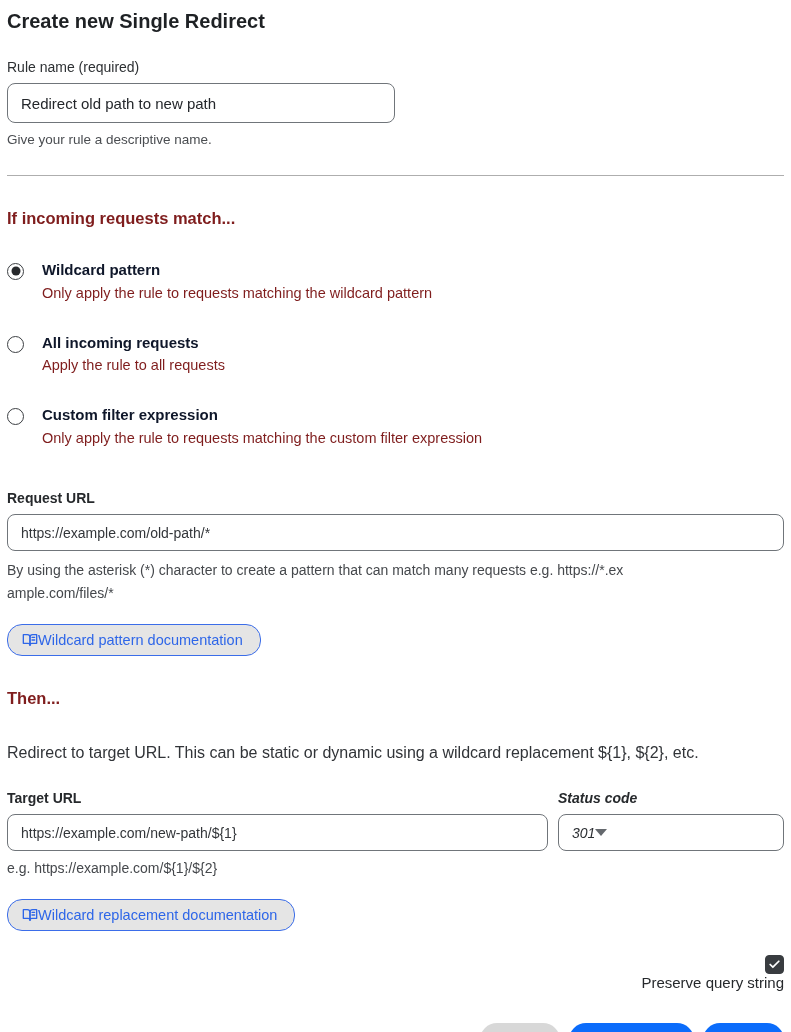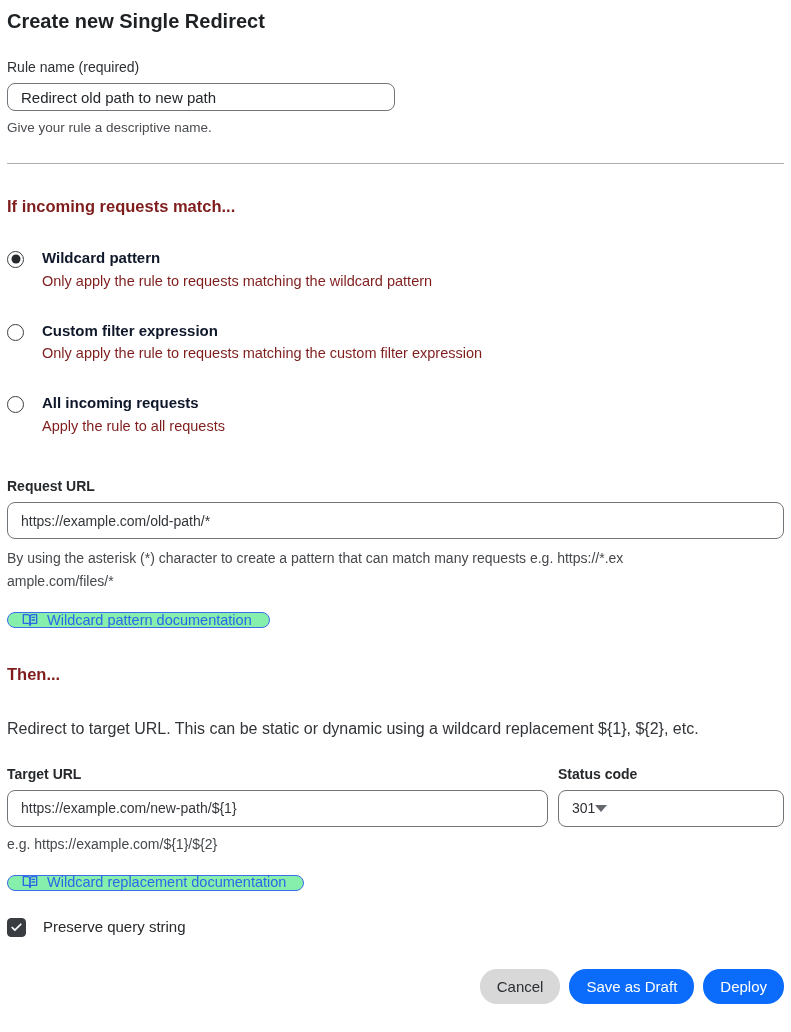--- a/index.html
+++ b/index.html
@@ -21,21 +21,21 @@
   .field-label {
     display: block;
     font-size: 14px;
     color: #2d3033;
     margin-top: 26px;
     margin-bottom: 8px;
   }
   .field-label.semibold { font-weight: 700; color: #26292c; }
   .text-input {
     display: block;
-    height: 28px;
+    height: 40px;
     width: 388px;
     border: 1px solid #70757a;
     border-radius: 8px;
     padding: 0 13px;
     font-family: "Liberation Sans", "DejaVu Sans", sans-serif;
     font-size: 15px;
     color: #24272b;
     outline: none;
     background: #fff;
   }
@@ -93,45 +93,44 @@
   .radio-desc {
     font-size: 14.5px;
     color: #7f1d1d;
     margin-top: 5px;
   }
   .url-block { margin-top: 44px; }
   .url-helper { max-width: 620px; font-size: 14px; color: #45484c; margin-top: 8px; line-height: 1.65; word-break: break-all; }
   .doc-button {
     display: inline-flex;
     align-items: center;
-    gap: 9px;
     margin-top: 19px;
     padding: 4px 17px 5px 14px;
-    height: 16px;
-    background: #86efac;
+    height: 32px;
+    background: #e5e5e5;
     border: 1.5px solid #3b6de9;
     border-radius: 15px;
     color: #2e66e8;
     font-family: "Liberation Sans", "DejaVu Sans", sans-serif;
     font-size: 14.5px;
     cursor: pointer;
   }
   .doc-button svg { flex: 0 0 auto; }
   .then-paragraph {
     font-size: 16px;
     color: #313438;
     margin-top: 36px;
   }
   .two-col {
     display: flex;
     gap: 10px;
     align-items: flex-start;
   }
   .col-target { flex: 1 1 auto; }
-  .col-status { flex: 0 0 226px; }
+  .col-status { flex: 0 0 226px; font-style: italic; }
   .two-col .field-label { margin-top: 28px; }
   .select-box {
     display: flex;
     align-items: center;
     justify-content: flex-start;
     height: 37px;
     width: 100%;
     border: 1px solid #70757a;
     border-radius: 8px;
     padding: 0 12px 0 13px;
@@ -141,23 +140,24 @@
     cursor: pointer;
   }
   .select-chevron {
     width: 0; height: 0;
     border-left: 6px solid transparent;
     border-right: 6px solid transparent;
     border-top: 7px solid #64686d;
   }
   .checkbox-row {
     display: flex;
-    align-items: flex-start;
+    align-items: flex-end;
     margin-top: 24px;
     cursor: pointer;
+    flex-direction: column;
   }
   .checkbox {
     width: 19px; height: 19px;
     border-radius: 4px;
     border: 1.5px solid #393c40;
     background: #fff;
     display: flex;
     align-items: center;
     justify-content: center;
   }
@@ -208,30 +208,30 @@
     <span class="radio checked"></span>
     <span class="radio-texts">
       <div class="radio-label">Wildcard pattern</div>
       <div class="radio-desc">Only apply the rule to requests matching the wildcard pattern</div>
     </span>
   </div>
 
   <div class="radio-option">
     <span class="radio"></span>
     <span class="radio-texts">
-      <div class="radio-label">Custom filter expression</div>
-      <div class="radio-desc">Only apply the rule to requests matching the custom filter expression</div>
+      <div class="radio-label">All incoming requests</div>
+      <div class="radio-desc">Apply the rule to all requests</div>
     </span>
   </div>
 
   <div class="radio-option">
     <span class="radio"></span>
     <span class="radio-texts">
-      <div class="radio-label">All incoming requests</div>
-      <div class="radio-desc">Apply the rule to all requests</div>
+      <div class="radio-label">Custom filter expression</div>
+      <div class="radio-desc">Only apply the rule to requests matching the custom filter expression</div>
     </span>
   </div>
 
 </div>
 
 <div class="url-block">
   <label class="field-label semibold" style="margin-top:0;">Request URL</label>
   <input class="text-input full" type="text" value="https://example.com/old-path/*" style="">
   <div class="url-helper">By using the asterisk (*) character to create a pattern that can match many requests e.g. https://*.example.com/files/*</div>
 

